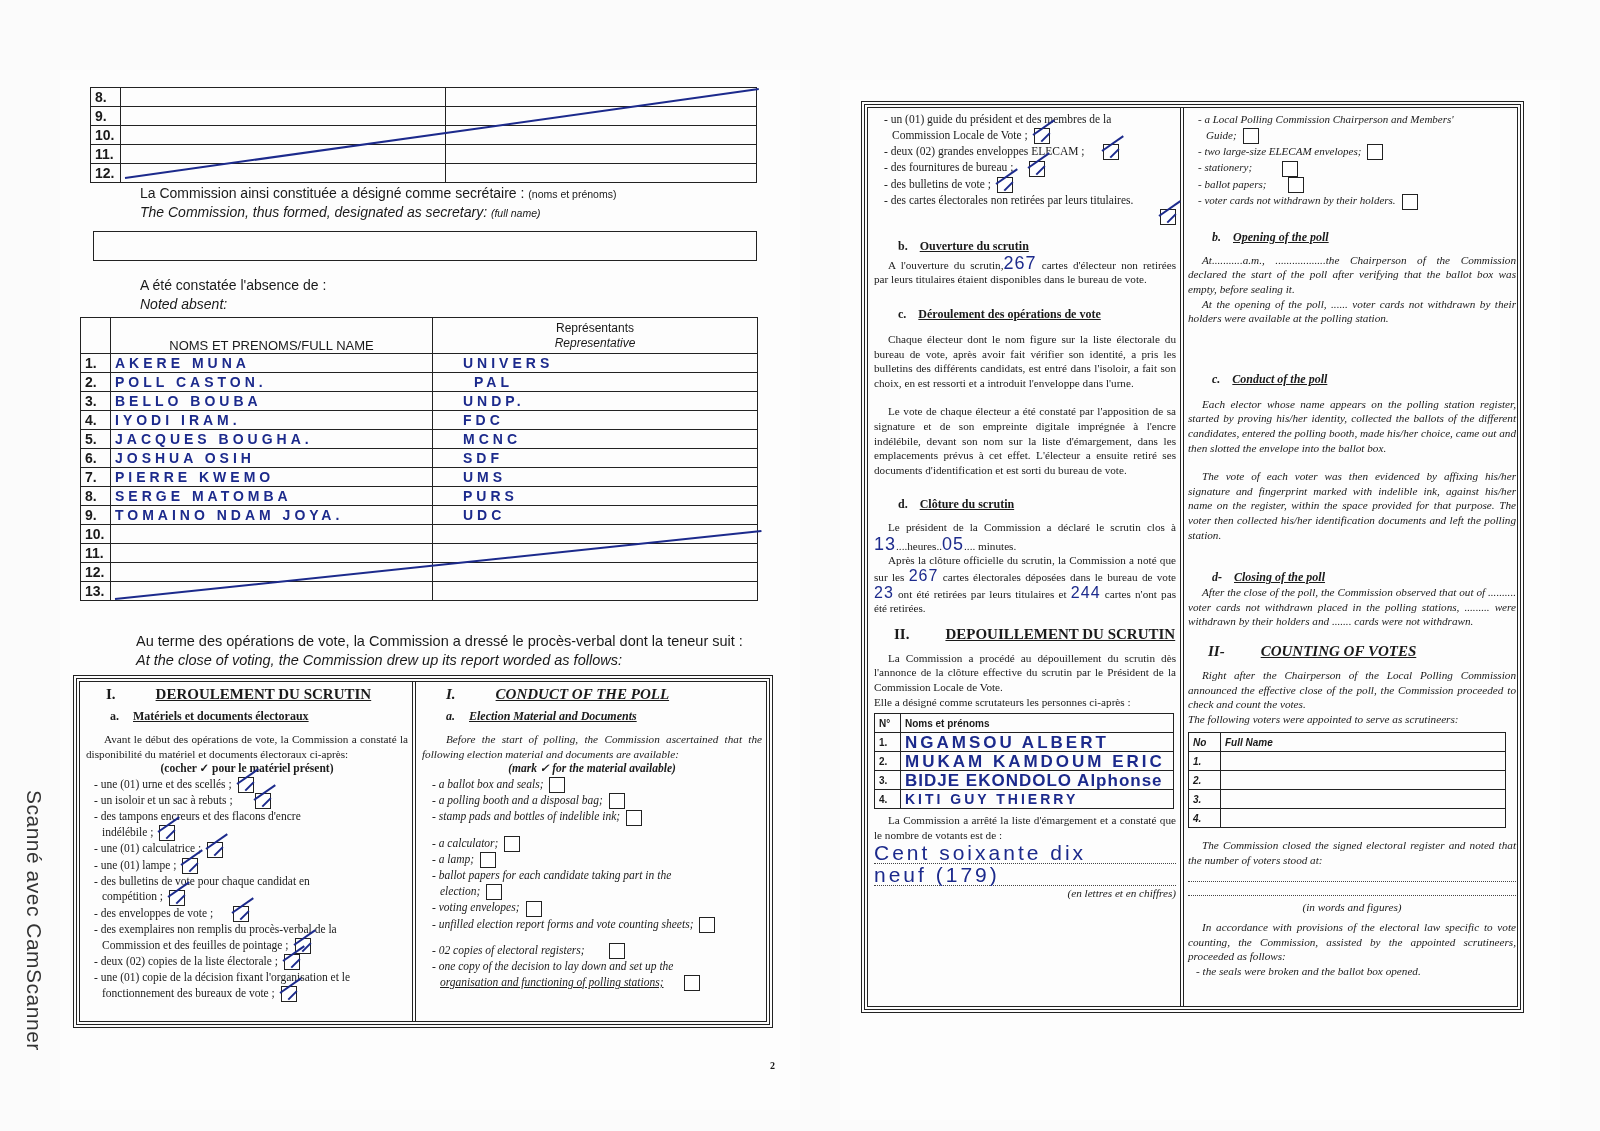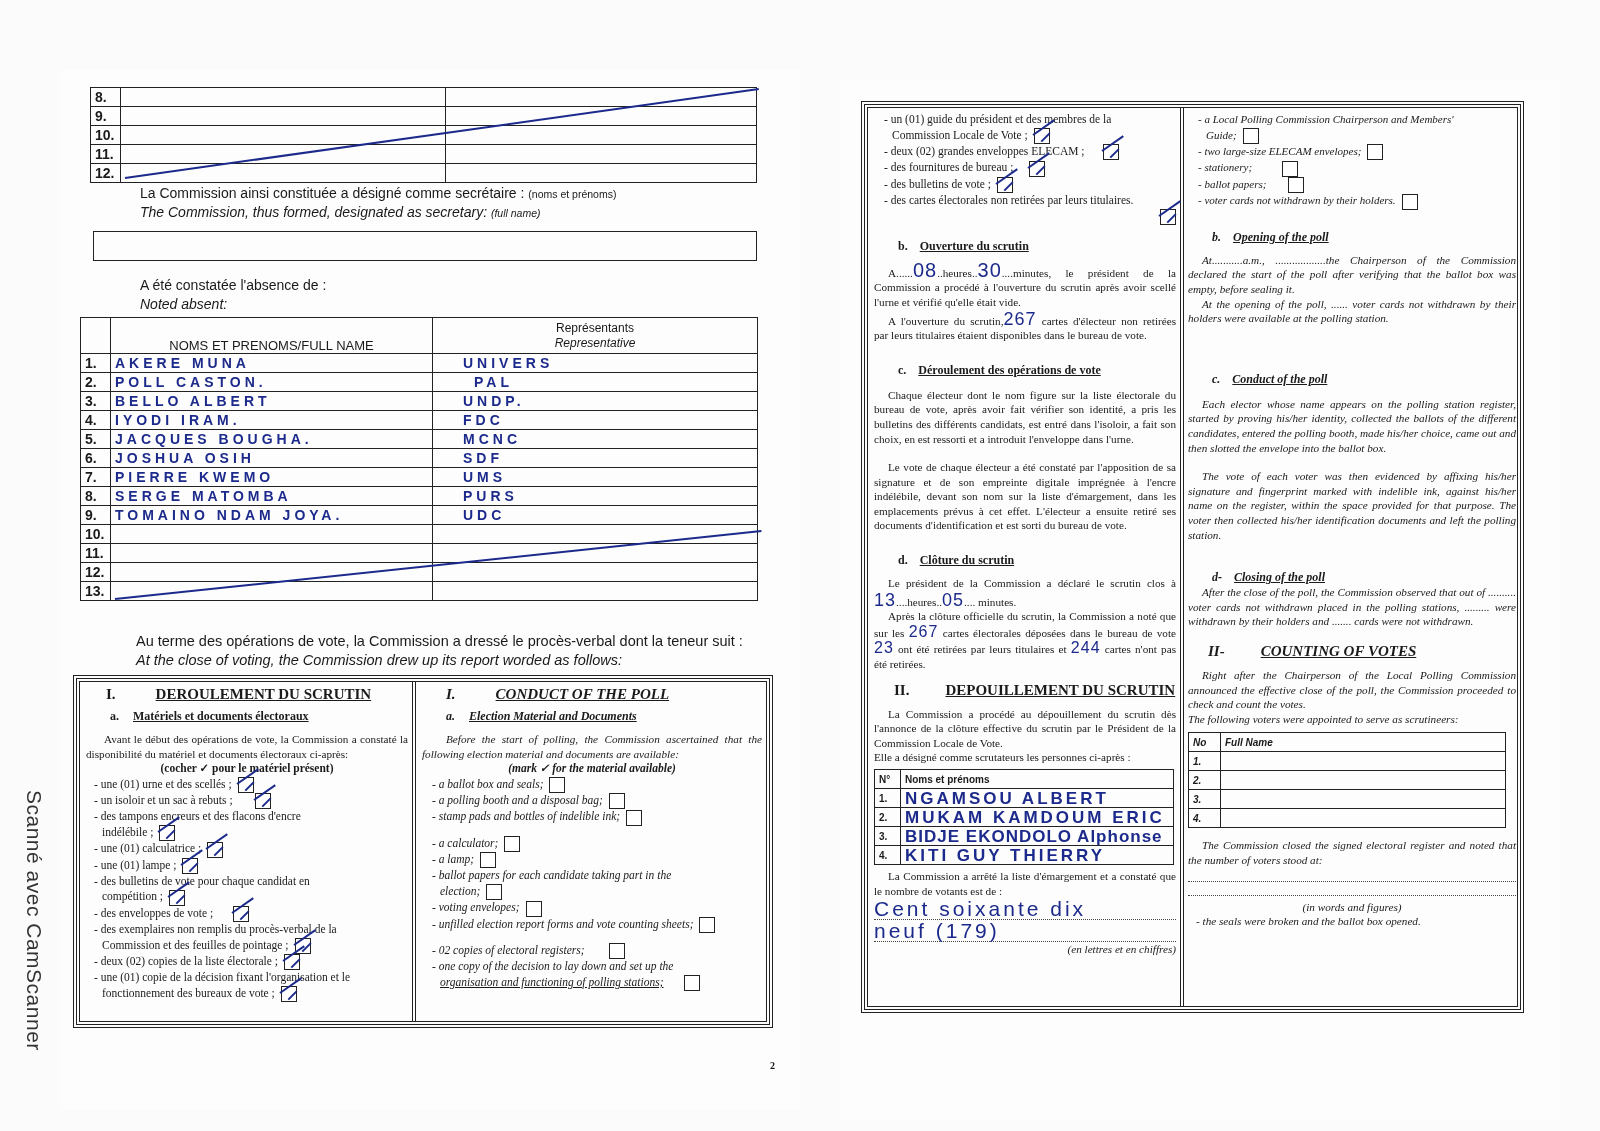--- a/index.html
+++ b/index.html
@@ -107,21 +107,21 @@
           <td class="hw">AKERE MUNA</td>
           <td class="hw" style="padding-left:30px">UNIVERS</td>
         </tr>
       <tr>
           <td class="num">2.</td>
           <td class="hw">POLL CASTON.</td>
           <td class="hw" style="padding-left:41px">PAL</td>
         </tr>
       <tr>
           <td class="num">3.</td>
-          <td class="hw">BELLO ALBERT</td>
+          <td class="hw">BELLO BOUBA</td>
           <td class="hw" style="padding-left:30px">UNDP.</td>
         </tr>
       <tr>
           <td class="num">4.</td>
           <td class="hw">IYODI IRAM.</td>
           <td class="hw" style="padding-left:30px">FDC</td>
         </tr>
       <tr>
           <td class="num">5.</td>
           <td class="hw">JACQUES BOUGHA.</td>
@@ -235,23 +235,20 @@
     <div class="item" style="margin-left:10px;"><span>- deux (02) grandes enveloppes ELECAM ;</span><span class="cb checked" style="margin-left:18px"></span></div>
     <div class="item" style="margin-left:10px;"><span>- des fournitures de bureau ;</span><span class="cb checked" style="margin-left:16px"></span></div>
     <div class="item" style="margin-left:10px;"><span>- des bulletins de vote ;</span><span class="cb checked"></span></div>
     <div class="item" style="margin-left:10px;"><span>- des cartes électorales non retirées par leurs titulaires.</span></div>
     <div style="text-align:right; margin-top:-2px;"><span class="cb checked"></span></div>
 
     <div style="display:flex; gap:12px; margin:14px 0 0 24px;">
       <span class="h-sub" style="text-decoration:none">b.</span>
       <span class="h-sub">Ouverture du scrutin</span>
     </div>
-    <div class="para" style="margin-top:6px; text-indent:14px;">
-      <span>A......</span><span class="hw" style="font-size:20px; letter-spacing:1px;">08</span><span>..heures..</span><span class="hw" style="font-size:20px; letter-spacing:1px;">30</span><span>....minutes, le président de la Commission a procédé à l'ouverture du scrutin après avoir scellé l'urne et vérifié qu'elle était vide.</span>
-    </div>
     <div class="para" style="text-indent:14px;">
       <span>A l'ouverture du scrutin,</span><span class="hw" style="font-size:18px; letter-spacing:1px;">267</span> <span>cartes d'électeur non retirées par leurs titulaires étaient disponibles dans le bureau de vote.</span>
     </div>
 
     <div style="display:flex; gap:12px; margin:20px 0 0 24px;">
       <span class="h-sub" style="text-decoration:none">c.</span>
       <span class="h-sub">Déroulement des opérations de vote</span>
     </div>
     <div class="para" style="margin-top:10px; text-indent:14px;">Chaque électeur dont le nom figure sur la liste électorale du bureau de vote, après avoir fait vérifier son identité, a pris les bulletins des différents candidats, est entré dans l'isoloir, a fait son choix, en est ressorti et a introduit l'enveloppe dans l'urne.</div>
     <div class="para" style="margin-top:14px; text-indent:14px;">Le vote de chaque électeur a été constaté par l'apposition de sa signature et de son empreinte digitale imprégnée à l'encre indélébile, devant son nom sur la liste d'émargement, dans les emplacements prévus à cet effet. L'électeur a ensuite retiré ses documents d'identification et est sorti du bureau de vote.</div>
@@ -290,21 +287,21 @@
         <tr>
             <td style="font-size:10px; height:16px;">2.</td>
             <td class="hw" style="font-size:17px; letter-spacing:3px;">MUKAM KAMDOUM ERIC</td>
           </tr>
         <tr>
             <td style="font-size:10px; height:16px;">3.</td>
             <td class="hw" style="font-size:17px; letter-spacing:1px;">BIDJE EKONDOLO Alphonse</td>
           </tr>
         <tr>
             <td style="font-size:10px; height:16px;">4.</td>
-            <td class="hw" style="font-size:17px; letter-spacing:3px;margin-top:38px;">KITI GUY THIERRY</td>
+            <td class="hw" style="font-size:14px; letter-spacing:3px;margin-top:38px;">KITI GUY THIERRY</td>
           </tr>
       </tbody>
     </table>
     <div class="para" style="margin-top:4px; text-indent:14px;">La Commission a arrêté la liste d'émargement et a constaté que le nombre de votants est de :</div>
     <div class="hw dots" style="font-size:21px; letter-spacing:3px; height:22px;">Cent soixante dix</div>
     <div class="hw dots" style="font-size:21px; letter-spacing:3px; height:22px;">neuf (179)</div>
     <div class="para para-i" style="text-align:right;">(en lettres et en chiffres)</div>
   </div>
 
   <div class="abs" style="left:348px; top:32px; width:328px;">
@@ -364,15 +361,16 @@
         <tr>
             <td style="font-size:10px; font-style:italic; height:15px;">4.</td>
             <td></td>
           </tr>
       </tbody>
     </table>
     <div class="para para-i" style="margin-top:10px; text-indent:14px;">The Commission closed the signed electoral register and noted that the number of voters stood at:</div>
     <div class="dots" style="height:14px;"></div>
     <div class="dots" style="height:14px;"></div>
     <div class="para para-i" style="text-align:center; margin-top:4px;">(in words and figures)</div>
+    <div class="para para-i" style="margin-top:6px; text-indent:14px;">In accordance with provisions of the electoral law specific to vote counting, the Commission, assisted by the appointed scrutineers, proceeded as follows:</div>
     <div class="para para-i" style="margin-left:8px;">- the seals were broken and the ballot box opened.</div>
   </div>
 </div>
 
 </body></html>

